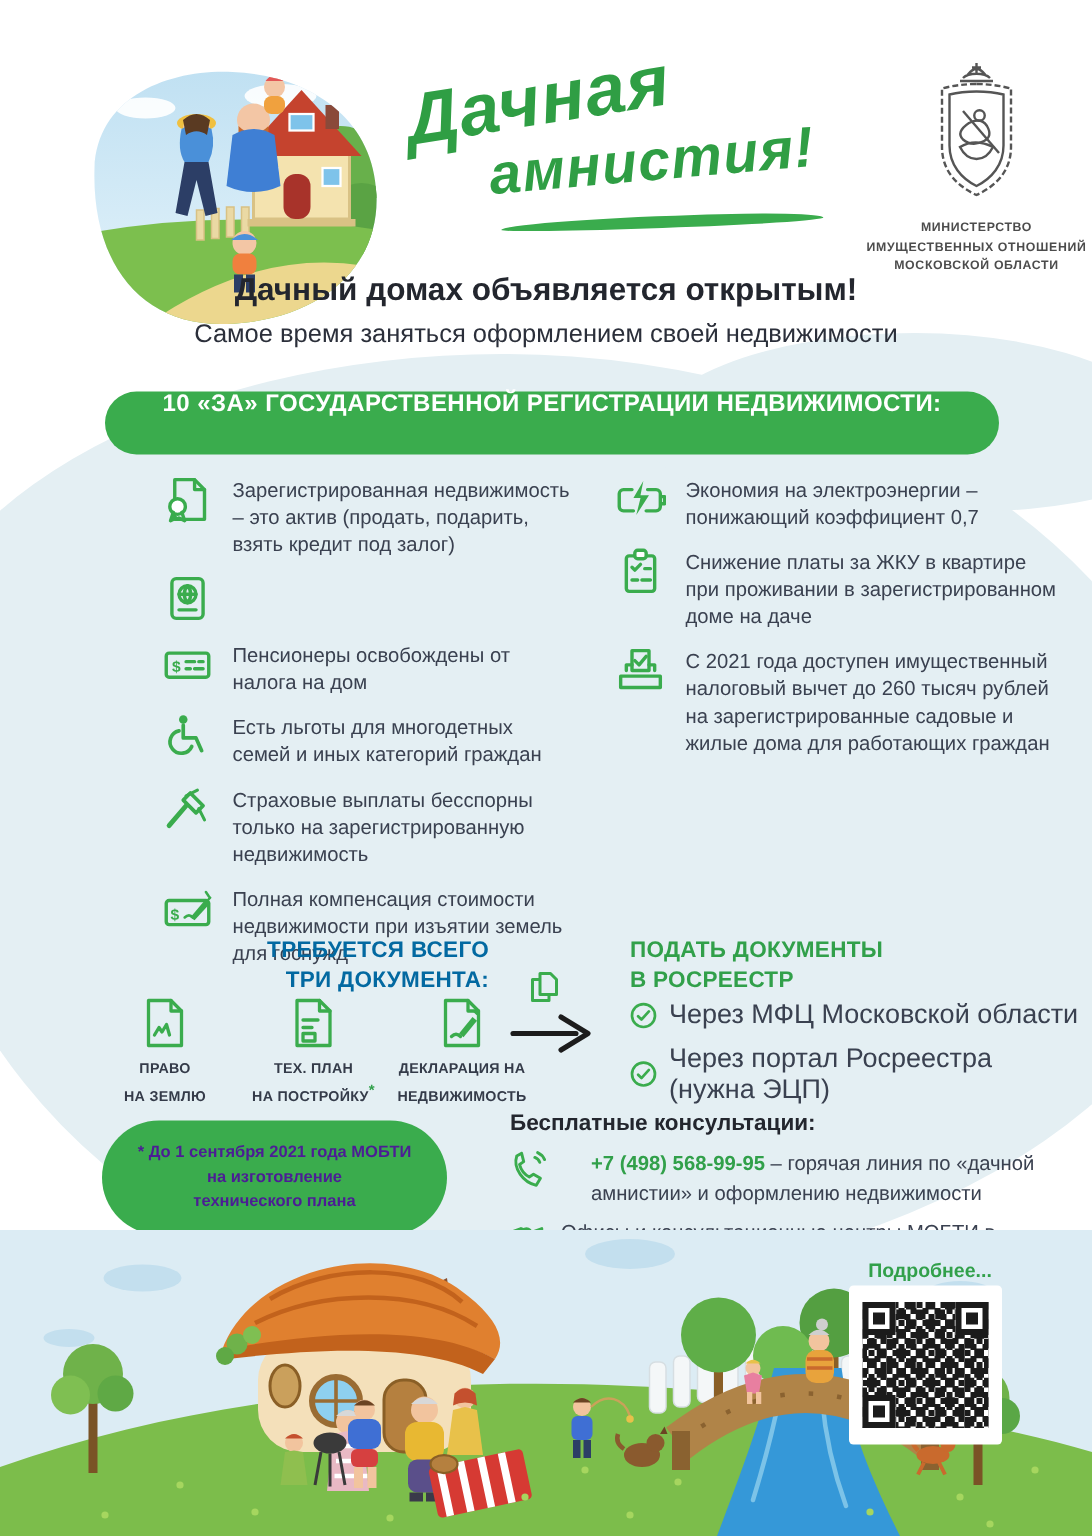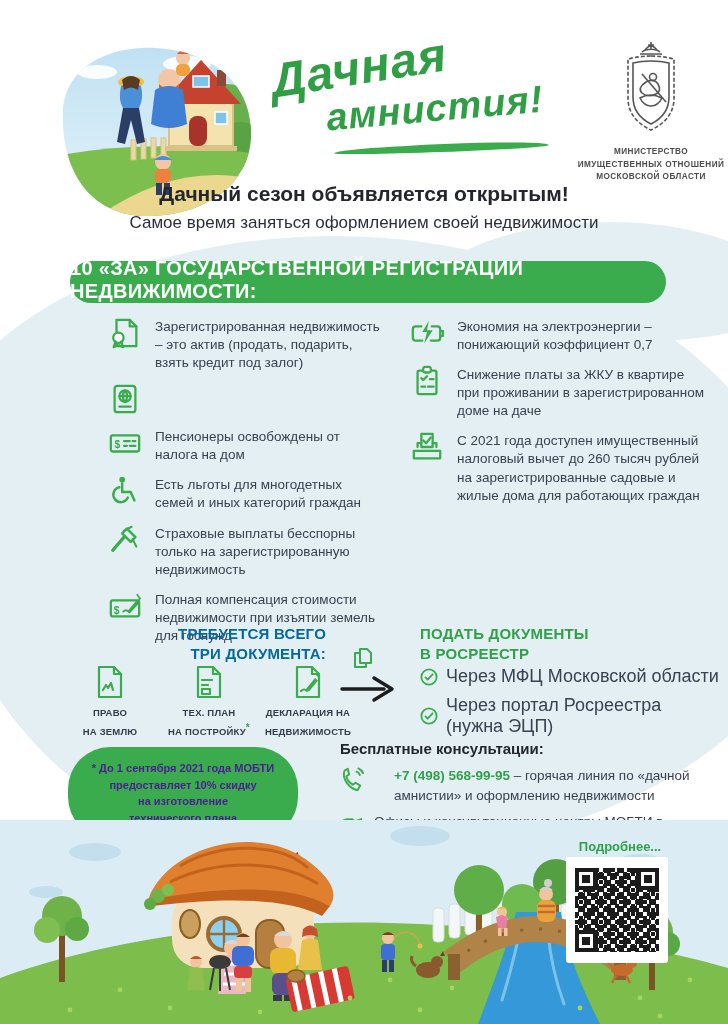--- a/index.html
+++ b/index.html
@@ -19,21 +19,21 @@
   .title-l2{font-size:38px;font-weight:800;font-style:italic;color:#2f9e44;transform:rotate(-5deg);
             display:inline-block;margin-left:70px;margin-top:-8px;letter-spacing:1px;}
   .title-underline{width:215px;height:8px;background:#3aac4d;border-radius:60% 40% 50% 50%/70% 60% 40% 30%;
             transform:rotate(-2deg);margin:14px 0 0 78px;}
   .ministry{left:576px;top:40px;width:150px;text-align:center;}
   .ministry-caption{font-size:8.2px;font-weight:600;letter-spacing:.45px;color:#4c4c4c;line-height:1.55;margin-top:6px;}
   .headline{left:0;top:182px;width:728px;text-align:center;font-size:21px;font-weight:800;color:#23262e;}
   .subheadline{left:0;top:213px;width:728px;text-align:center;font-size:17px;font-weight:500;color:#2b2f3a;}
   
   .banner{left:70px;top:261px;width:596px;height:42px;background:#3aac4d;border-radius:22px;
-          display:flex;align-items:flex-end;justify-content:center;color:#fff;font-size:20px;
+          display:flex;align-items:flex-start;justify-content:center;color:#fff;font-size:16px;
           font-weight:800;letter-spacing:.3px;}
   
   .col{position:absolute;display:flex;flex-direction:column;gap:10px;margin-left:24px;}
   .col-left{left:84px;top:316px;width:276px;}
   .col-right{left:386px;top:316px;width:300px;}
   .benefit{display:flex;gap:13px;align-items:flex-start;}
   .benefit .ic{flex:none;width:34px;height:34px;}
   .benefit .tx{font-size:13.5px;line-height:1.34;color:#3a4150;padding-top:2px;}
   
   .docs-head{left:76px;top:624px;width:250px;text-align:right;font-size:15px;font-weight:800;
@@ -157,21 +157,21 @@
       <path d="M30 34 L54 62"></path>
     </g>
   </svg>
   <div class="ministry-caption">
     <div>МИНИСТЕРСТВО</div>
     <div>ИМУЩЕСТВЕННЫХ ОТНОШЕНИЙ</div>
     <div>МОСКОВСКОЙ ОБЛАСТИ</div>
   </div>
 </div>
 
-<div class="abs headline">Дачный сезон объявляется открытым!</div>
+<div class="abs headline">Дачный домах объявляется открытым!</div>
 <div class="abs subheadline">Самое время заняться оформлением своей недвижимости</div>
 
 <div class="abs banner">
   <span>10 «ЗА» ГОСУДАРСТВЕННОЙ РЕГИСТРАЦИИ НЕДВИЖИМОСТИ:</span>
 </div>
 
 <div class="col col-left">
   <div class="benefit">
     <svg class="ic" viewBox="0 0 36 36" fill="none" stroke="#3aac4d" stroke-width="2.4" stroke-linejoin="round" stroke-linecap="round">
       <path d="M9 4 h14 l7 7 v21 H9 Z"></path>
@@ -324,21 +324,20 @@
     <svg class="ic" viewBox="0 0 20 20" fill="none" stroke="#3aac4d" stroke-width="2">
       <circle cx="10" cy="10" r="8.5"></circle>
         <path d="M6 10.5 l2.5 2.5 L14 7" stroke-linecap="round" stroke-linejoin="round"></path>
     </svg>
     <span>Через портал Росреестра (нужна ЭЦП)</span>
   </div>
 </div>
 
 <div class="abs note-box">
   <span>* До 1 сентября 2021 года МОБТИ</span>
-  <span>предоставляет 10% скидку</span>
   <span>на изготовление</span>
   <span>технического плана</span>
 </div>
 
 <div class="abs consult-head">Бесплатные консультации:</div>
 <div class="consult-row consult-phone">
   <svg class="ic" viewBox="0 0 28 28" fill="none" stroke="#3aac4d" stroke-width="2.1" stroke-linecap="round" stroke-linejoin="round">
     <path d="M7 4 c-3 9 5 19 14 21 l3 -5 -5 -3 -3 2 c-4 -2 -6 -5 -7 -9 l3 -2 -1.5 -6 Z"></path>
     <path d="M20 5 a6 6 0 0 1 3.5 3.5 M22 1.5 a10 10 0 0 1 5 5"></path>
   </svg>

